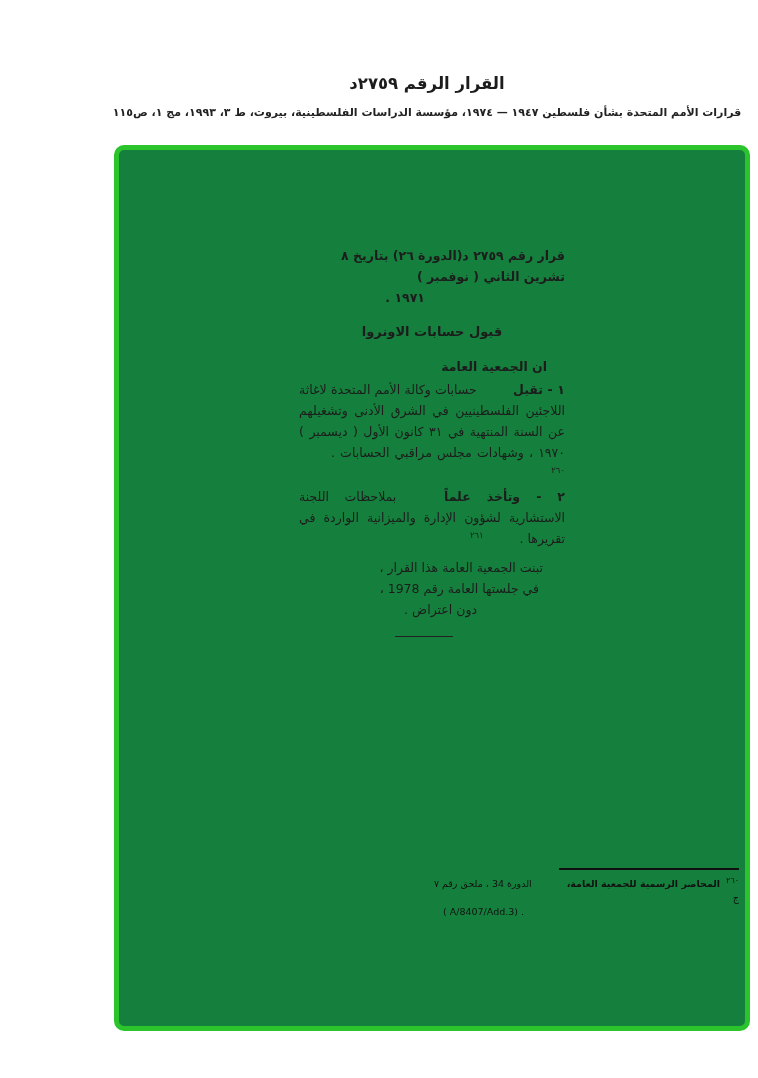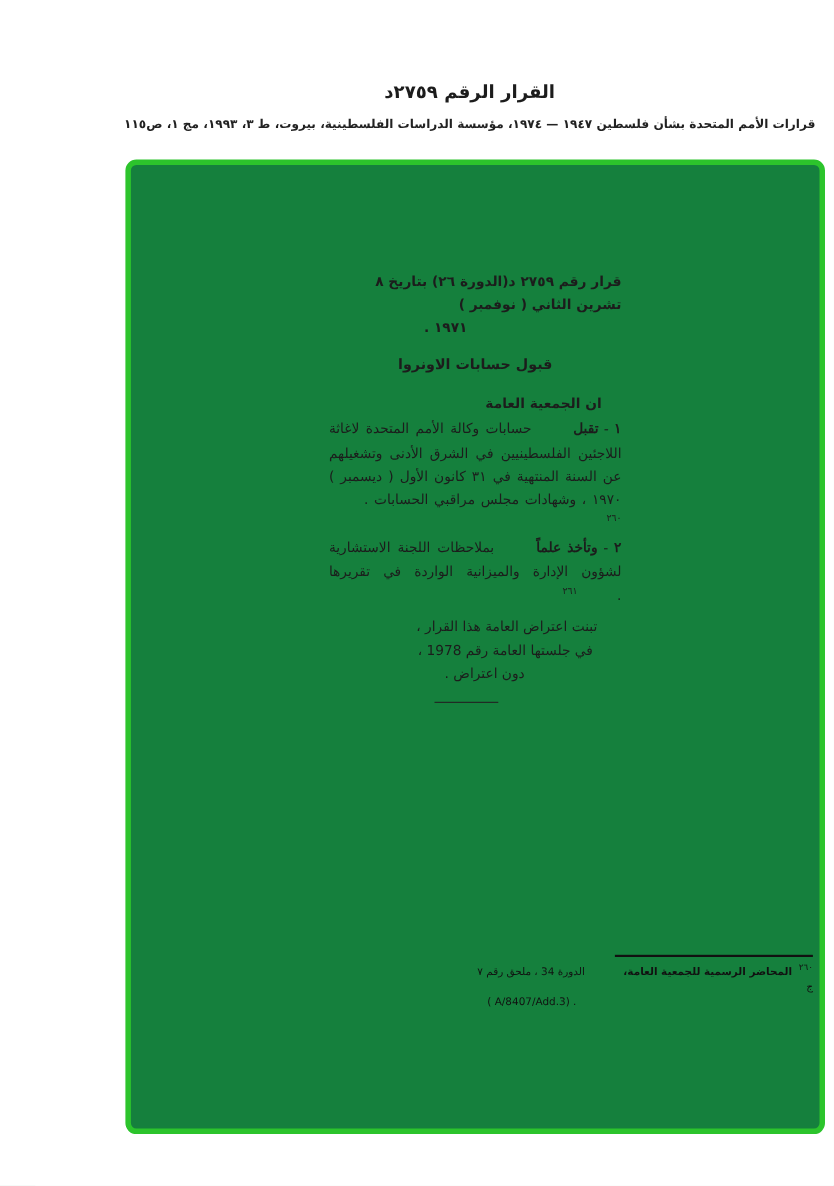--- a/index.html
+++ b/index.html
@@ -60,21 +60,21 @@
   }
   .opening {
     font-weight: bold;
     margin-top: 14px;
     padding-right: 18px;
   }
   .para {
     margin-top: 2px;
     text-align: justify;
   }
-  .para .lead { font-weight: bold; font-family: Liberation Serif, serif; }
+  .para .lead { font-weight: bold; }
   sup.ref {
     font-size: 8.5px;
     vertical-align: super;
     line-height: 0;
   }
   .closing { margin-top: 8px; }
   .closing-line-1 { padding-right: 22px; }
   .closing-line-2 { padding-right: 26px; }
   .closing-line-3 { padding-right: 88px; }
   .end-rule {
@@ -140,21 +140,21 @@
         <sup class="ref">٢٦٠</sup>
       </div>
 
       <div class="para">
         <span class="lead">٢ - وتأخذ علماً</span>
         <span>بملاحظات اللجنة الاستشارية لشؤون الإدارة والميزانية الواردة في تقريرها .</span>
         <sup class="ref">٢٦١</sup>
       </div>
 
       <div class="closing">
-        <div class="closing-line-1">تبنت اعتراض العامة هذا القرار ،</div>
+        <div class="closing-line-1">تبنت الجمعية العامة هذا القرار ،</div>
         <div class="closing-line-2">في جلستها العامة رقم 1978 ،</div>
         <div class="closing-line-3">دون اعتراض .</div>
       </div>
 
       <div class="end-rule"></div>
 
     </div>
 
     <div class="footnotes">
 

